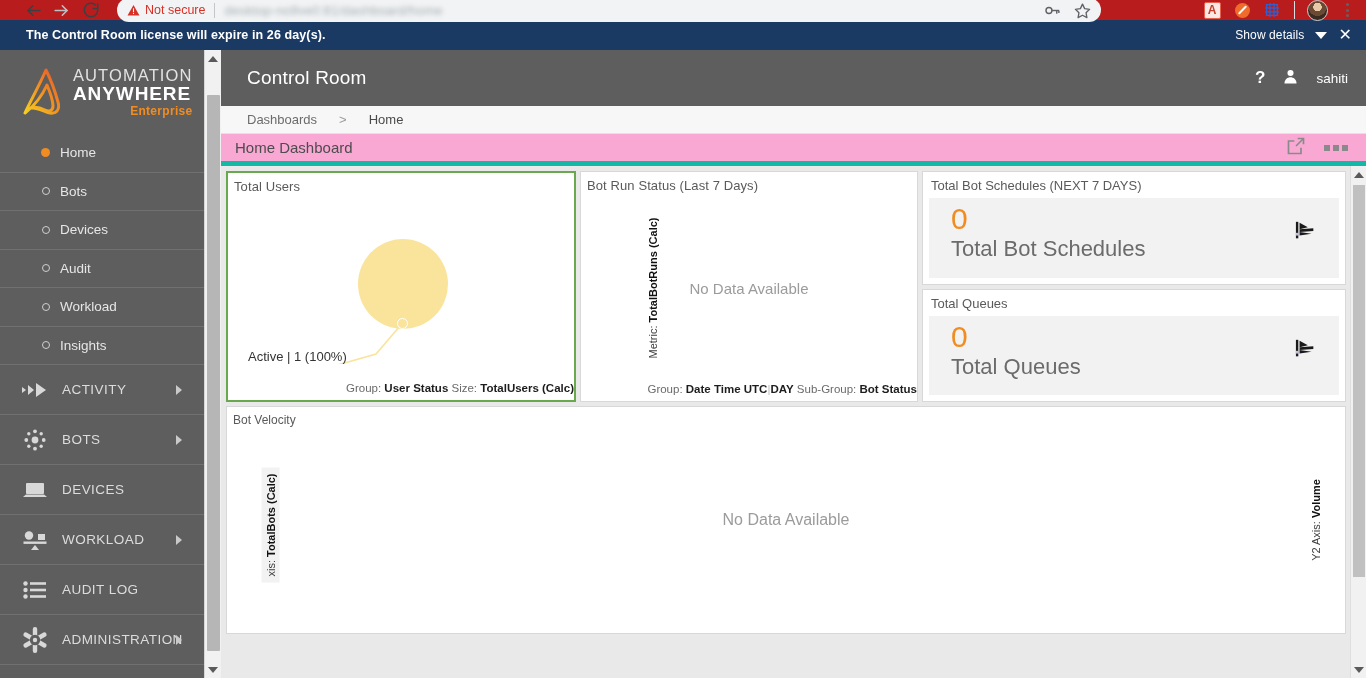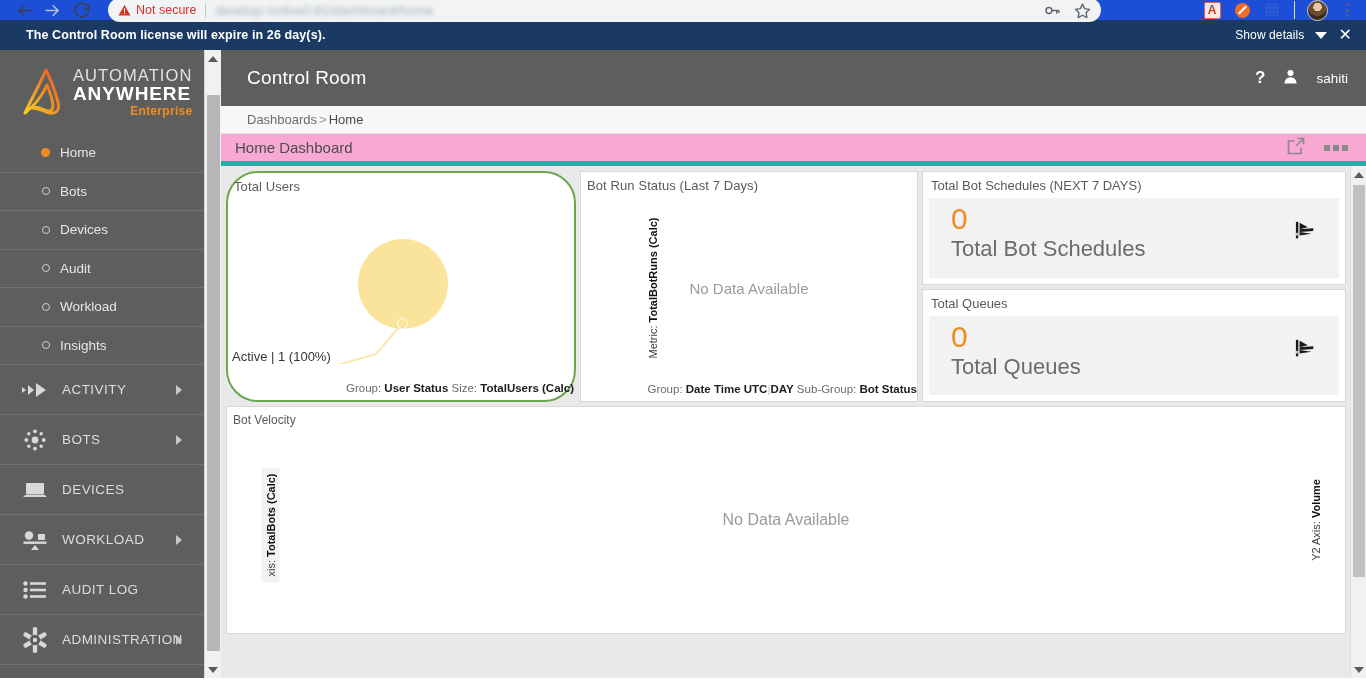--- a/index.html
+++ b/index.html
@@ -4,22 +4,22 @@
 <style>
   * { box-sizing: border-box; margin: 0; padding: 0; }
   html, body {
     width: 1366px; height: 690px;
     font-family: "Liberation Sans", sans-serif;
     background: #ffffff; overflow: hidden;
   }
 
   
   .browser-bar {
-    height: 20px; width: 1366px; background: #1d4ed8;
-    display: flex; align-items: center; position: relative;
+    height: 20px; width: 1366px; background: #b91c1c;
+    display: flex; align-items: center; position: relative; padding-left: 9px;
   }
   .nav-btn {
     width: 28px; height: 28px; display: flex; align-items: center;
     justify-content: center; color: #5f6368; flex: none;
   }
   .nav-btn.first { margin-left: 10px; }
   .nav-btn.disabled { color: #bdc1c6; }
   .omnibox {
     flex: 1; height: 24px; background: #f1f3f4; border-radius: 12px;
     margin: 0 8px 0 6px; display: flex; align-items: center; padding: 0 10px;
@@ -153,21 +153,21 @@
   .cr-header {
     height: 56px; background: #5e5e5e; display: flex; align-items: center;
     padding: 0 18px 0 26px; flex: none;
   }
   .cr-title { color: #ffffff; font-size: 19px; letter-spacing: .2px; }
   .cr-right { margin-left: auto; display: flex; align-items: center; gap: 17px; color: #fff; }
   .q-mark { font-size: 17px; font-weight: bold; }
   .user-name { font-size: 13.5px; }
   .breadcrumb {
     height: 28px; background: #f7f7f7; display: flex; align-items: center;
-    padding-left: 26px; font-size: 13px; color: #6c6c6c; gap: 2px;
+    padding-left: 26px; font-size: 13px; color: #6c6c6c; gap: 22px;
     border-bottom: 1px solid #e2e2e2; flex: none;
   }
   .bc-sep { color: #9a9a9a; }
   .bc-cur { color: #4a4a4a; }
   .dash-title-bar {
     height: 32px; background: #f9a8d4; display: flex; align-items: center;
     padding: 0 18px 0 14px; flex: none; border-bottom: 5px solid #14b8a6;
   }
   .dash-title { font-size: 15px; color: #4c4c4c; }
   .dash-tools { margin-left: auto; display: flex; align-items: center; gap: 18px; }
@@ -210,21 +210,21 @@
   
   .bubble {
     position: absolute; width: 90px; height: 90px; border-radius: 50%;
     background: #fae49b; left: 130px; top: 45px;
   }
   .bubble-node {
     position: absolute; width: 11px; height: 11px; border-radius: 50%;
     background: #fae49b; border: 1.5px solid #ffffff; left: 169px; top: 124px;
   }
   .bubble-label {
-    position: absolute; left: 4px; top: 155px; font-size: 13px; color: #333;
+    position: absolute; left: 20px; top: 155px; font-size: 13px; color: #333;
   }
   .leader { position: absolute; left: 0; top: 0; }
 
   
   .kpi-col { width: 424px; display: flex; flex-direction: column; gap: 4px; flex: none; }
   .kpi-card {
     background: #ffffff; border: 1px solid #d8d8d8; flex: 1;
     display: flex; flex-direction: column; min-height: 0;
   }
   .kpi-title { font-size: 13px; color: #5a5a5a; padding: 6px 9px 5px 8px; flex: none; }
@@ -535,21 +535,21 @@
             <i></i>
           </span>
       </div>
     </div>
 
     <div class="canvas">
       <div class="canvas-inner">
 
         <div class="row1">
 
-          <div class="widget selected" style="width:350px;flex:none;border-radius:32px;">
+          <div class="widget selected" style="width:350px;flex:none;">
             <div class="w-title">Total Users</div>
             <div class="w-body">
               <svg class="leader" width="350" height="170">
                 <polyline points="106,172 148,160 172,132" fill="none" stroke="#fae49b" stroke-width="1.6"></polyline>
               </svg>
               <span class="bubble"></span>
               <span class="bubble-node"></span>
               <span class="bubble-label">Active | 1 (100%)</span>
             </div>
             <div class="w-foot">

